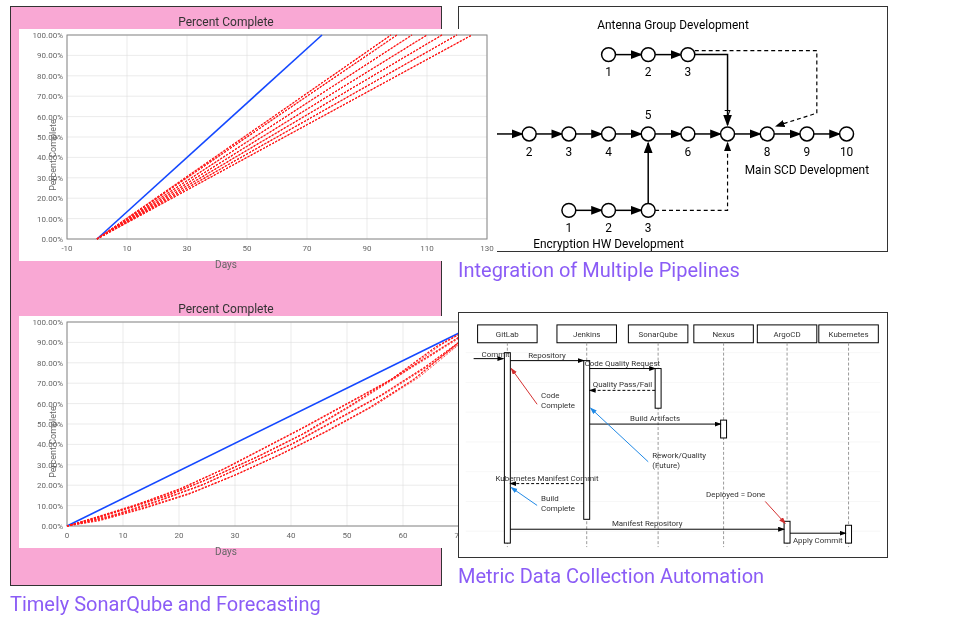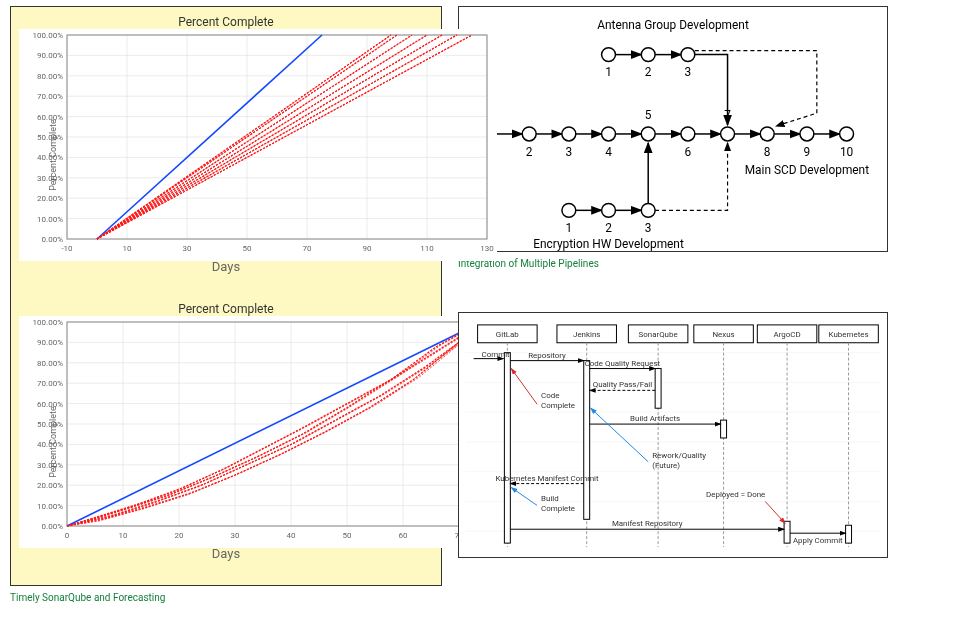--- a/index.html
+++ b/index.html
@@ -13,46 +13,46 @@
   }
   .grid {
     display: grid;
     grid-template-columns: 432px 500px;
     grid-template-rows: 302px 302px;
     gap: 4px 16px;
   }
   .panel { position: relative; }
   .panel svg { display: block; border: 1px solid #333; background: #fff; }
   .caption {
-    font-size: 10px;
-    color: #15803d;
+    font-size: 20px;
+    color: #8b5cf6;
     margin-top: 6px;
     font-weight: 400;
   }
   .right-col { grid-row: 1 / span 2; position: relative; }
   .right-col .framed {
     border: 1px solid #333;
-    background: #fef9c3;
+    background: #f9a8d4;
     height: 580px;
     padding: 8px 8px 4px 8px;
     display: flex;
     flex-direction: column;
     gap: 8px;
   }
   .chart-title { font-size: 12px; text-align: center; color: #333; }
   .chart-wrap { flex: 1; position: relative; }
   .chart-wrap svg { border: none; }
   .ylab {
     position: absolute;
     left: -2px; top: 50%;
     transform: translateY(-50%) rotate(-90deg);
     transform-origin: center;
     font-size: 9px; color: #666;
   }
-  .xlab { text-align: center; font-size: 13px; color: #666; margin-top: -2px; }
+  .xlab { text-align: center; font-size: 10px; color: #666; margin-top: -2px; }
   .node { fill: #fff; stroke: #000; stroke-width: 1.5; }
   .arrow { stroke: #000; stroke-width: 1.5; fill: none; marker-end: url(#ah); }
   .darrow { stroke: #000; stroke-width: 1.2; stroke-dasharray: 4 3; fill: none; marker-end: url(#ah); }
   .lbl { font-size: 12px; fill: #000; }
   .grid-line { stroke: #ddd; stroke-width: 0.6; }
   .axis { stroke: #888; stroke-width: 1; }
   .tick { font-size: 8px; fill: #666; }
   .seq-box { fill: #fff; stroke: #000; stroke-width: 1; }
   .seq-life { stroke: #999; stroke-width: 1; stroke-dasharray: 3 2; }
   .seq-act { fill: #fff; stroke: #000; stroke-width: 1; }
@@ -348,15 +348,16 @@
           <text class="seq-txt" x="82" y="190">Build</text>
           <text class="seq-txt" x="82" y="200">Complete</text>
           <line class="seq-arrow " x1="51" y1="218" x2="327" y2="218"></line>
           <text class="seq-txt" x="189" y="215" text-anchor="middle">Manifest Repository</text>
           <line class="seq-arrow " x1="333" y1="222" x2="389" y2="222"></line>
           <text class="seq-txt" x="361" y="232" text-anchor="middle">Apply Commit</text>
           <line class="seq-arrow seq-red" x1="308" y1="190" x2="328" y2="212"></line>
           <text class="seq-txt" x="308" y="186" text-anchor="end">Deployed = Done</text>
         </g>
     </svg>
+    <div class="caption">Metric Data Collection Automation</div>
   </div>
 
 </div>
 
 </body></html>

